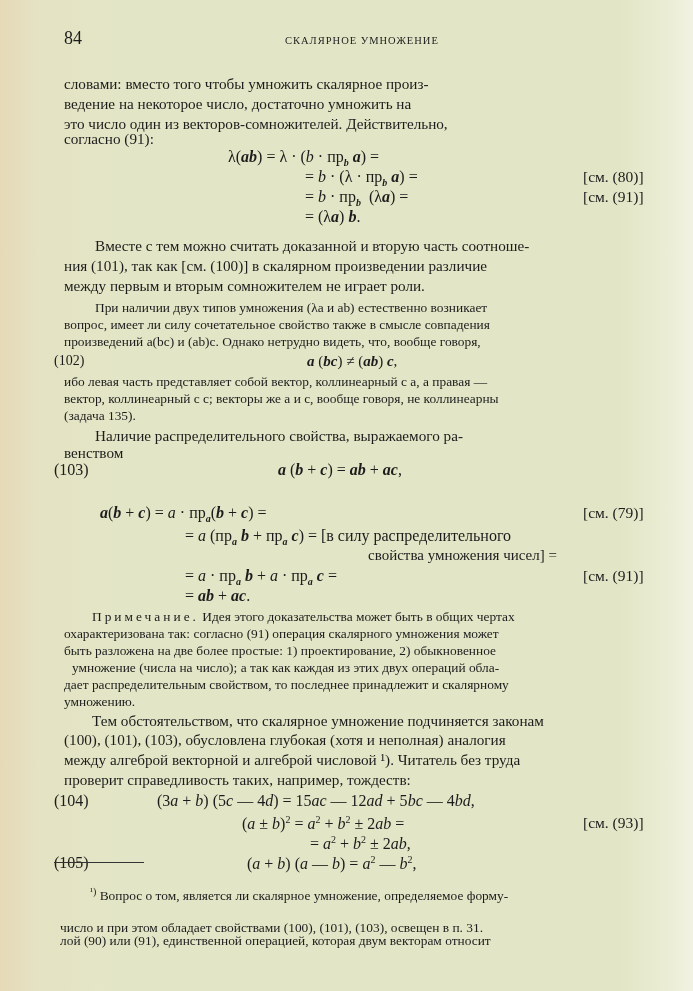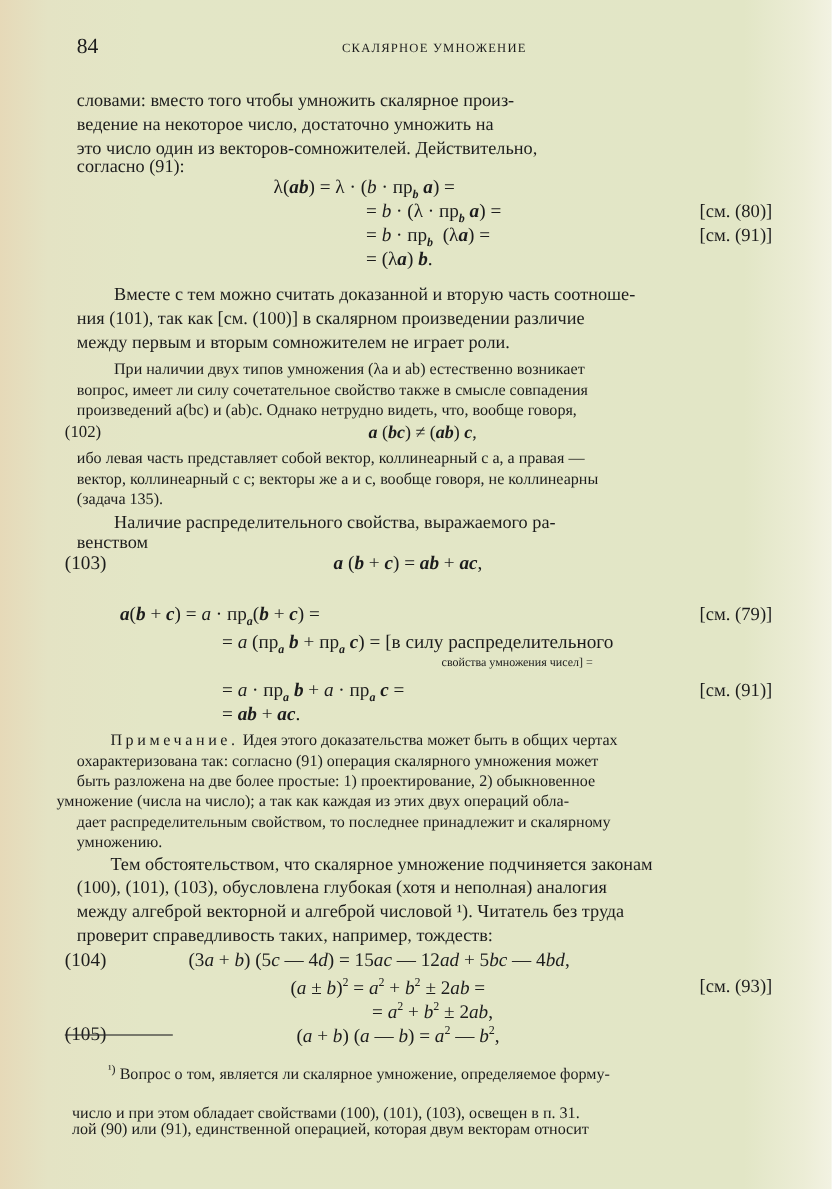--- a/index.html
+++ b/index.html
@@ -60,29 +60,29 @@
   <div class="line sm" style="left:64px; top:408px;">(задача 135).</div>
 
   <div class="line" style="left:95px; top:427px;">Наличие распределительного свойства, выражаемого ра-</div>
   <div class="line" style="left:64px; top:444px;">венством</div>
   <div class="eqnum" style="top:461px;">(103)</div>
   <div class="eq" style="left:278px; top:461px;"><i class="v">a</i> (<i class="v">b</i> + <i class="v">c</i>) = <i class="v">ab</i> + <i class="v">ac</i>,</div>
 
   <div class="eq" style="left:100px; top:504px;"><i class="v">a</i>(<i class="v">b</i> + <i class="v">c</i>) = <i class="n">a</i> · пр<sub>a</sub>(<i class="v">b</i> + <i class="v">c</i>) =</div>
   <div class="ref" style="left:583px; top:504px;">[см. (79)]</div>
   <div class="eq" style="left:185px; top:527px;text-align:right;">= <i class="n">a</i> (пр<sub>a</sub> <i class="v">b</i> + пр<sub>a</sub> <i class="v">c</i>) = [в силу распределительного</div>
-  <div class="eq" style="left:368px; top:547px; font-size:10px;">свойства умножения чисел] =</div>
+  <div class="eq" style="left:368px; top:547px; font-size:15px;">свойства умножения чисел] =</div>
   <div class="eq" style="left:185px; top:567px;">= <i class="n">a</i> · пр<sub>a</sub> <i class="v">b</i> + <i class="n">a</i> · пр<sub>a</sub> <i class="v">c</i> =</div>
   <div class="ref" style="left:583px; top:567px;">[см. (91)]</div>
   <div class="eq" style="left:185px; top:587px;">= <i class="v">ab</i> + <i class="v">ac</i>.</div>
 
   <div class="line sm" style="left:92px; top:609px;"><span class="sp">Примечание.</span> <span>Идея этого доказательства может быть в общих чертах</span></div>
   <div class="line sm" style="left:64px; top:626px;">охарактеризована так: согласно (91) операция скалярного умножения может</div>
   <div class="line sm" style="left:64px; top:643px;text-align:center;">быть разложена на две более простые: 1) проектирование, 2) обыкновенное</div>
-  <div class="line sm" style="left:47px; top:660px;">умножение (числа на число); а так как каждая из этих двух операций обла-</div>
+  <div class="line sm" style="left:72px; top:660px;">умножение (числа на число); а так как каждая из этих двух операций обла-</div>
   <div class="line sm" style="left:64px; top:677px;">дает распределительным свойством, то последнее принадлежит и скалярному</div>
   <div class="line sm" style="left:64px; top:694px;">умножению.</div>
 
   <div class="line" style="left:92px; top:712px;">Тем обстоятельством, что скалярное умножение подчиняется законам</div>
   <div class="line" style="left:64px; top:731px;">(100), (101), (103), обусловлена глубокая (хотя и неполная) аналогия</div>
   <div class="line" style="left:64px; top:751px;">между алгеброй векторной и алгеброй числовой ¹). Читатель без труда</div>
   <div class="line" style="left:64px; top:771px;">проверит справедливость таких, например, тождеств:</div>
 
   <div class="eqnum" style="top:792px;">(104)</div>
   <div class="eq" style="left:157px; top:792px;">(3<i class="n">a</i> + <i class="n">b</i>) (5<i class="n">c</i> — 4<i class="n">d</i>) = 15<i class="n">ac</i> — 12<i class="n">ad</i> + 5<i class="n">bc</i> — 4<i class="n">bd</i>,</div>

